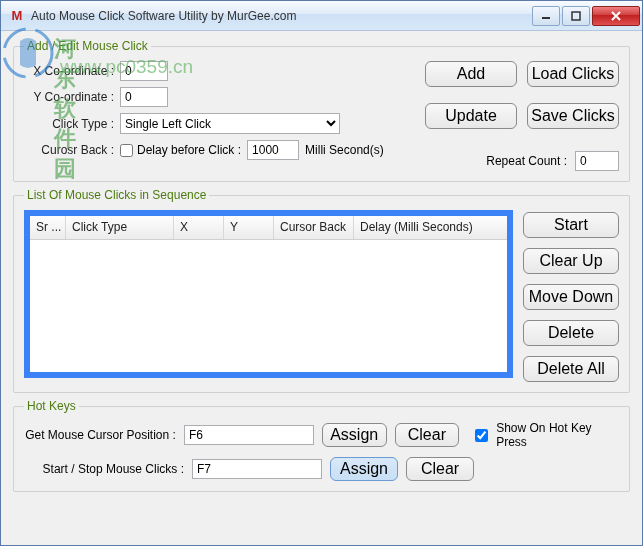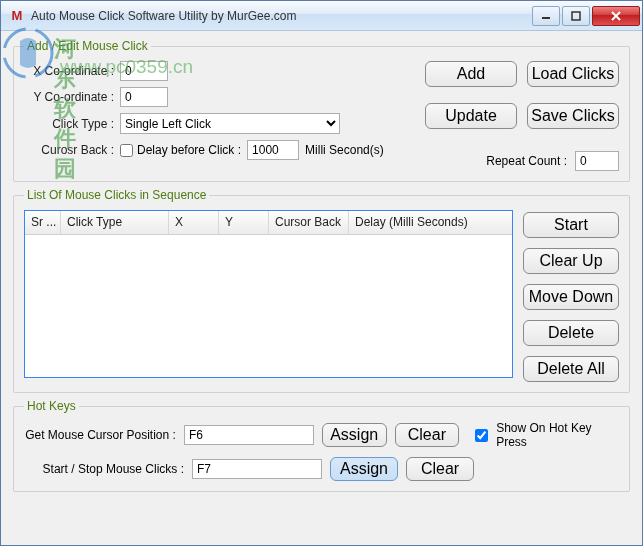--- a/index.html
+++ b/index.html
@@ -103,21 +103,21 @@
   border: 1px solid #abadb3;
   background: #fff;
   font-size: 12px;
   height: 21px;
   width: 220px;
 }
 .chk { margin-right: 4px; }
 .seqwrap { display: flex; gap: 10px; }
 .gridbox {
   flex: 1;
-  border: 1px solid #3b82f6;
+  border: 6px solid #3b82f6;
   background: #fff;
   height: 168px;
 }
 .gridhead {
   display: flex;
   background: linear-gradient(to bottom, #fdfdfd, #ececec);
   border-bottom: 1px solid #d0d0d0;
   height: 24px;
 }
 .gh {

